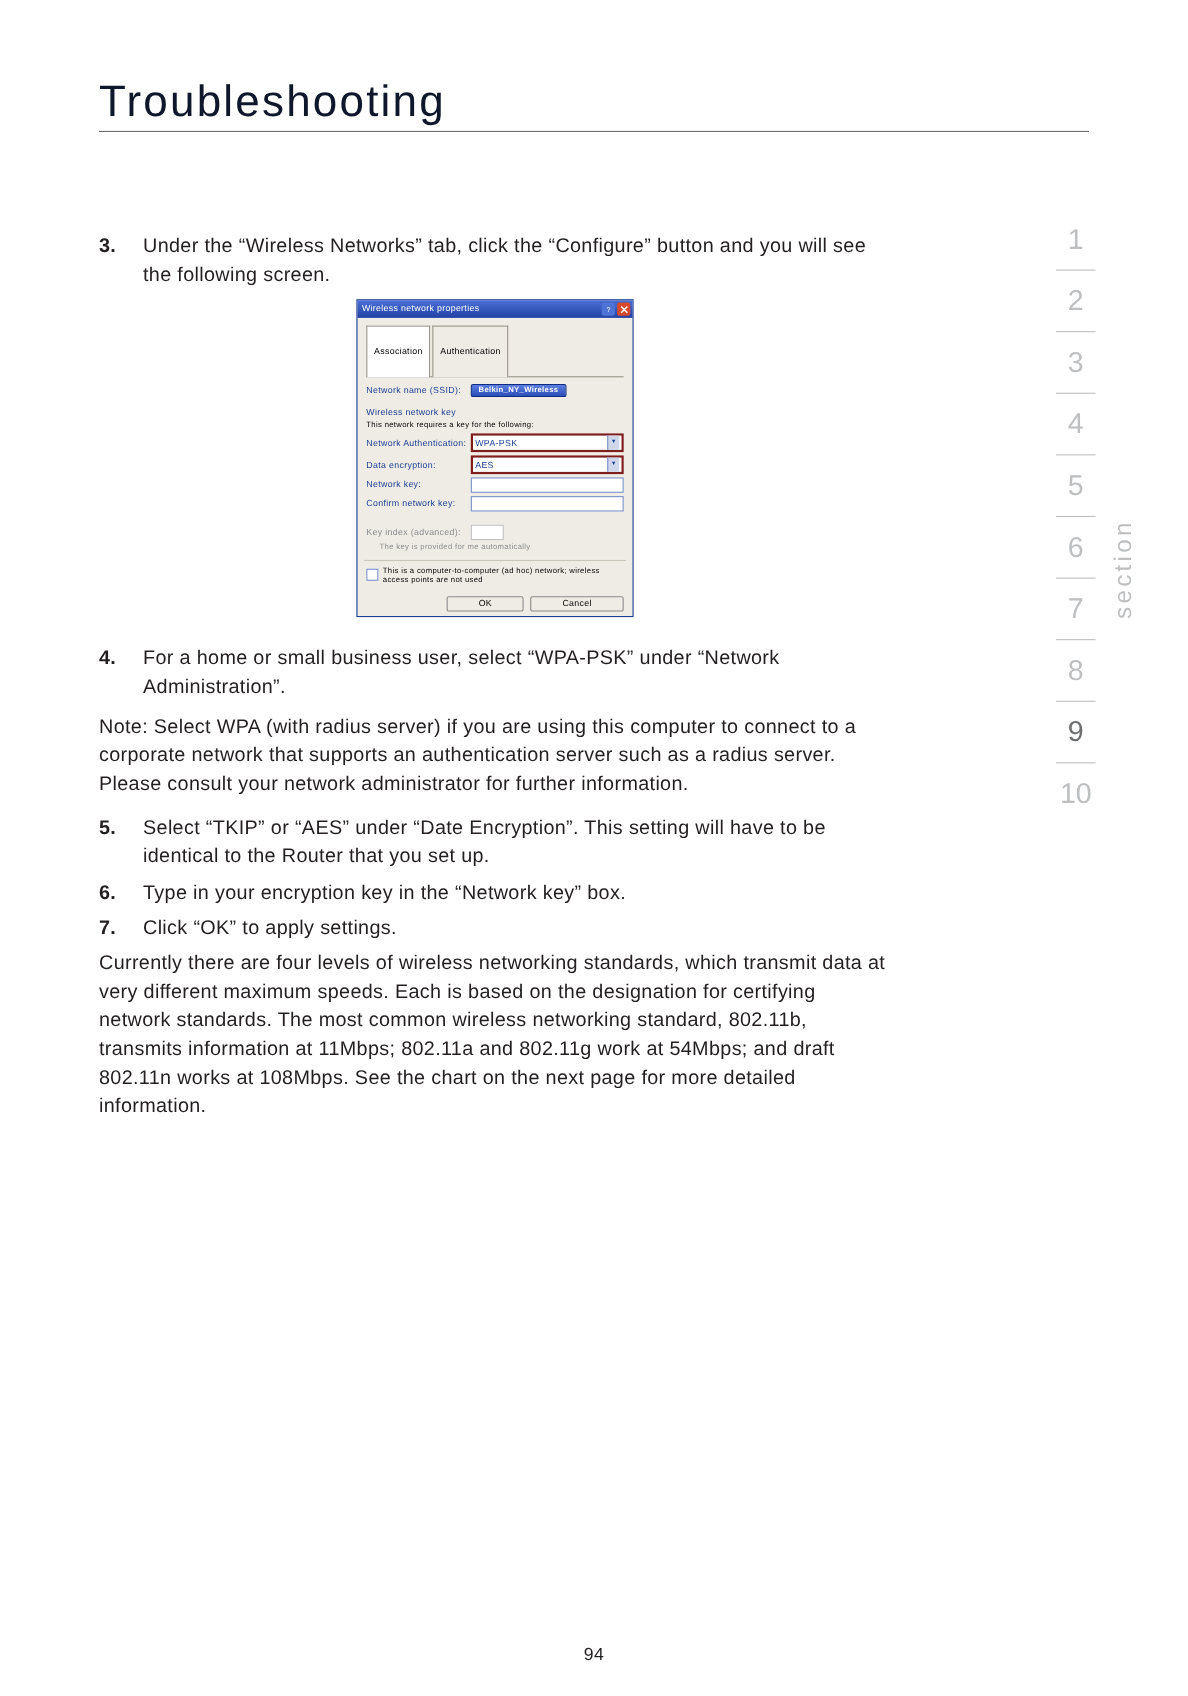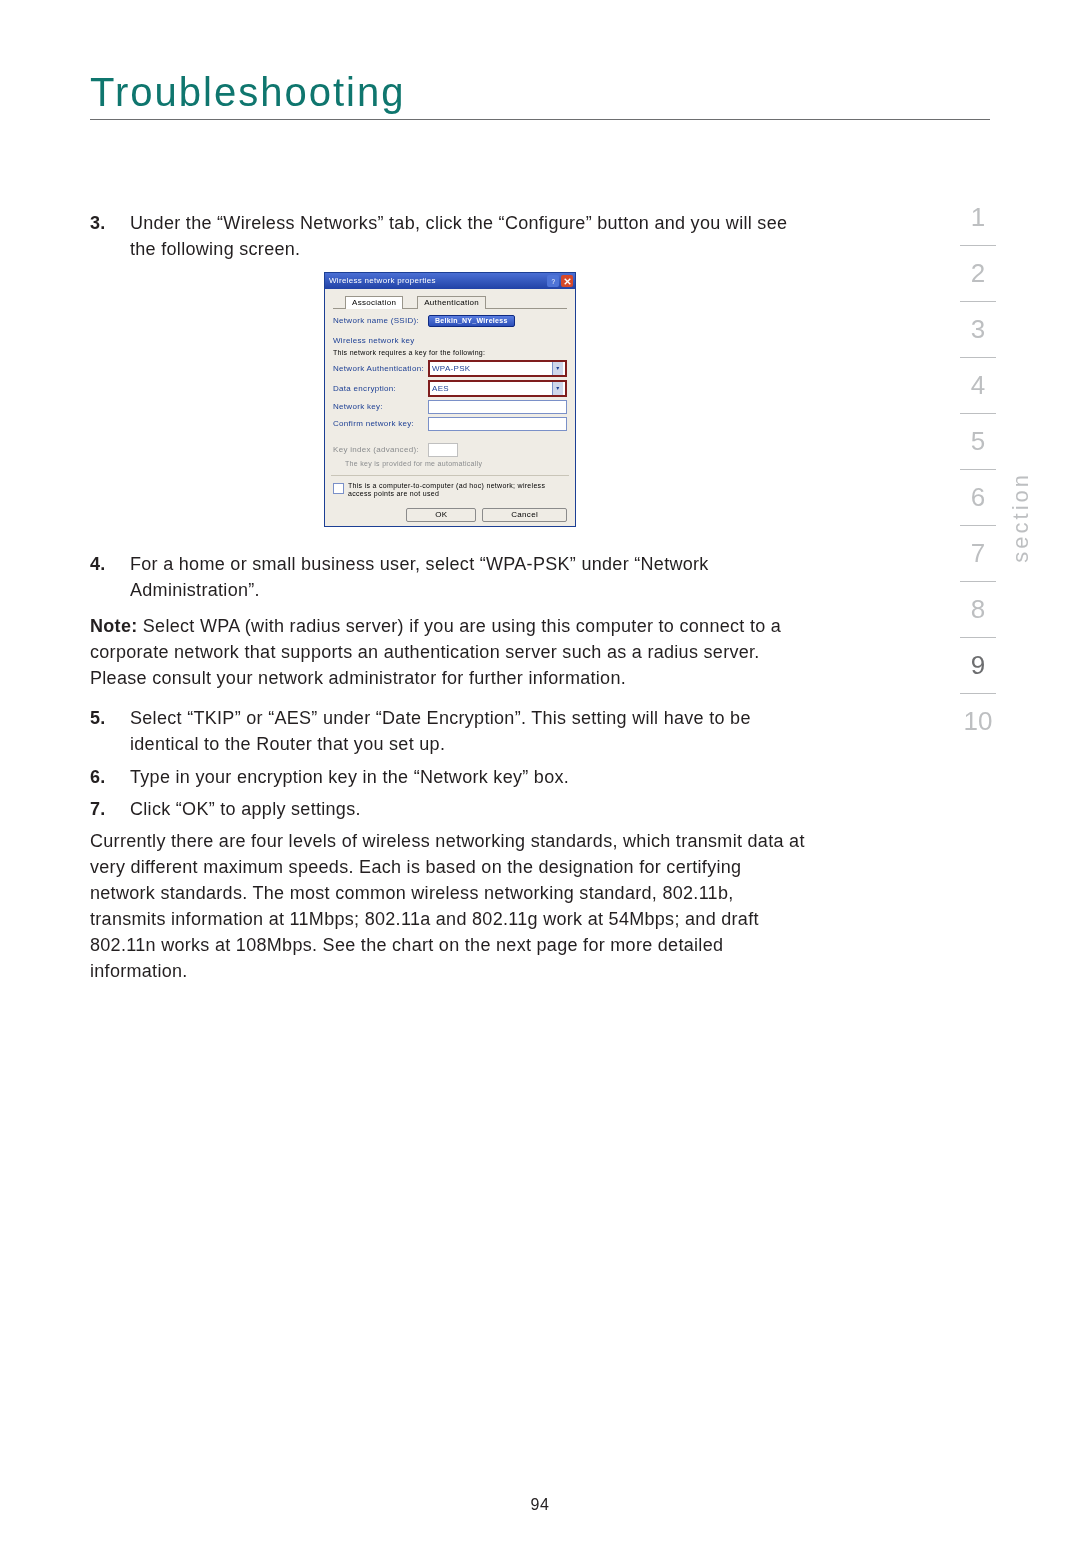--- a/index.html
+++ b/index.html
@@ -1,28 +1,28 @@
 <!DOCTYPE html>
 <html><head>
 <meta charset="utf-8">
 <style>
   html,body{margin:0;padding:0;background:#fff;color:#231f20;
     font-family:"Helvetica Neue",Arial,sans-serif;
     -webkit-font-smoothing:antialiased;}
   .page{width:1080px;height:1542px;position:relative;box-sizing:border-box;
     padding:70px 90px 0 90px;}
-  .page-title{font-size:40px;letter-spacing:2px;color:#0f766e;
+  .page-title{font-size:40px;letter-spacing:2px;color:#0f172a;
     font-weight:400;border-bottom:1px solid #6d6e70;padding-bottom:4px;
     margin:0 0 90px 0;}
   .body{width:720px;font-size:18px;line-height:1.45;letter-spacing:0.3px;}
   .ol-row{display:flex;margin:0 0 6px 0;}
   .ol-num{width:40px;flex:0 0 40px;font-weight:700;}
   .ol-txt{flex:1;}
   .para{margin:10px 0 14px 0;}
-  .bold-inline{font-weight:700;}
+  .bold-inline{font-weight:400;}
   .subhead{font-weight:700;margin:24px 0 14px 0;}
   .pgnum{position:absolute;bottom:28px;left:0;right:0;text-align:center;
     font-size:16px;letter-spacing:0.5px;}
   
   .nav{position:absolute;top:190px;right:84px;text-align:center;}
   .nav-item{font-size:26px;color:#bdbfc1;padding:12px 0;
     border-bottom:1px solid #bdbfc1;width:36px;font-weight:300;}
   .nav-item:last-child{border-bottom:none;}
   .nav-item.active{color:#6d6e70;}
   .nav-label{position:absolute;right:46px;top:472px;color:#bdbfc1;
@@ -36,22 +36,22 @@
   .dlg-titlebar{height:16px;background:linear-gradient(#4a6fd4,#2142a6);
     display:flex;align-items:center;justify-content:space-between;
     padding:0 2px 0 4px;color:#fff;font-weight:400;font-size:8px;}
   .dlg-titlebar .btns{display:flex;gap:2px;}
   .dlg-titlebar .btn{width:12px;height:12px;border-radius:2px;
     background:#4e73d6;display:flex;align-items:center;justify-content:center;}
   .dlg-titlebar .btn.close{background:#d6492a;}
   .dlg-body{padding:6px 8px;}
   .tabs{display:flex;gap:2px;border-bottom:1px solid #9a968b;
     margin-bottom:6px;}
-  .tab{padding:1px 6px;border:1px solid #9a968b;border-bottom:none;
-    background:#fff;position:relative;top:1px;margin-left:12px;}
+  .tab{padding:18px 6px;border:1px solid #9a968b;border-bottom:none;
+    background:#fff;position:relative;top:1px;}
   .tab.inactive{background:#efece5;}
   .fld-row{display:flex;align-items:center;margin:3px 0;color:#1c3f94;}
   .fld-label{flex:0 0 95px;}
   .fld-input{flex:1;height:12px;border:1px solid #7a90c8;background:#fff;
     padding:0 2px;font-size:8px;color:#000;display:flex;align-items:center;}
   .fld-select{flex:1;height:13px;border:2px solid #7f1d1d;background:#fff;
     padding:0 2px;font-size:8px;display:flex;align-items:center;
     justify-content:space-between;}
   .fld-select .arrow{background:#cfd7ea;border-left:1px solid #7a90c8;
     width:10px;align-self:stretch;display:flex;align-items:center;

